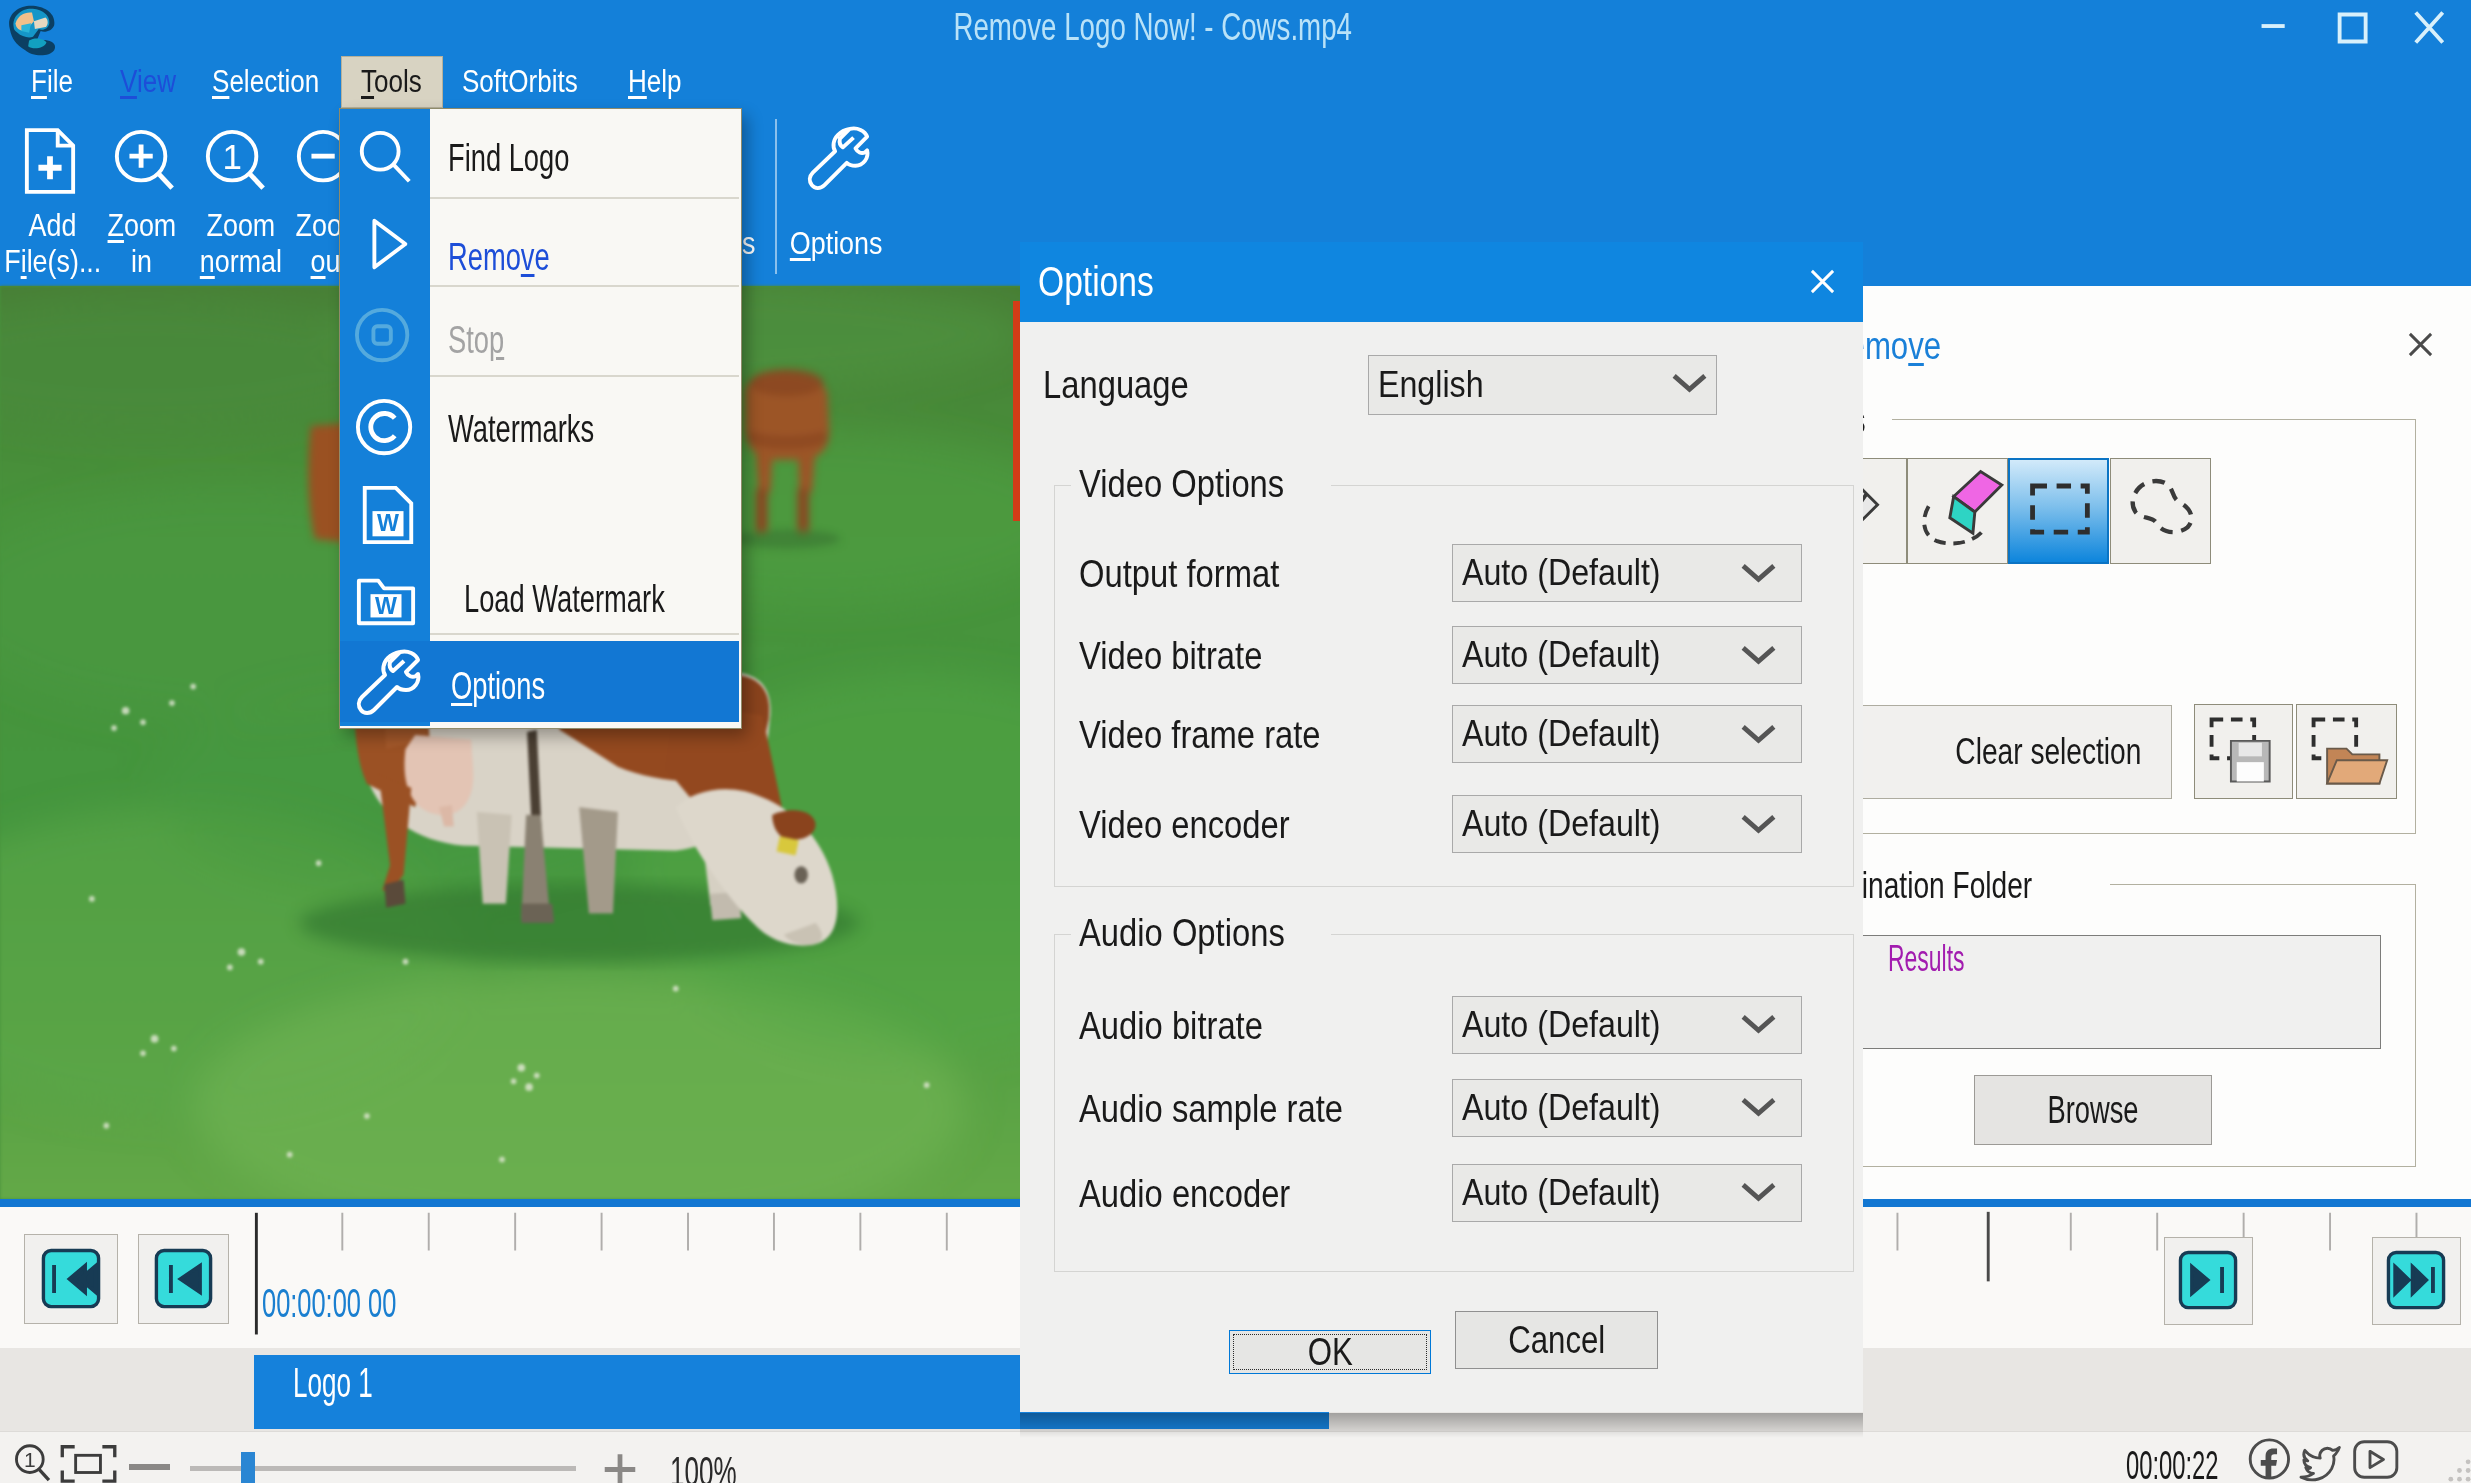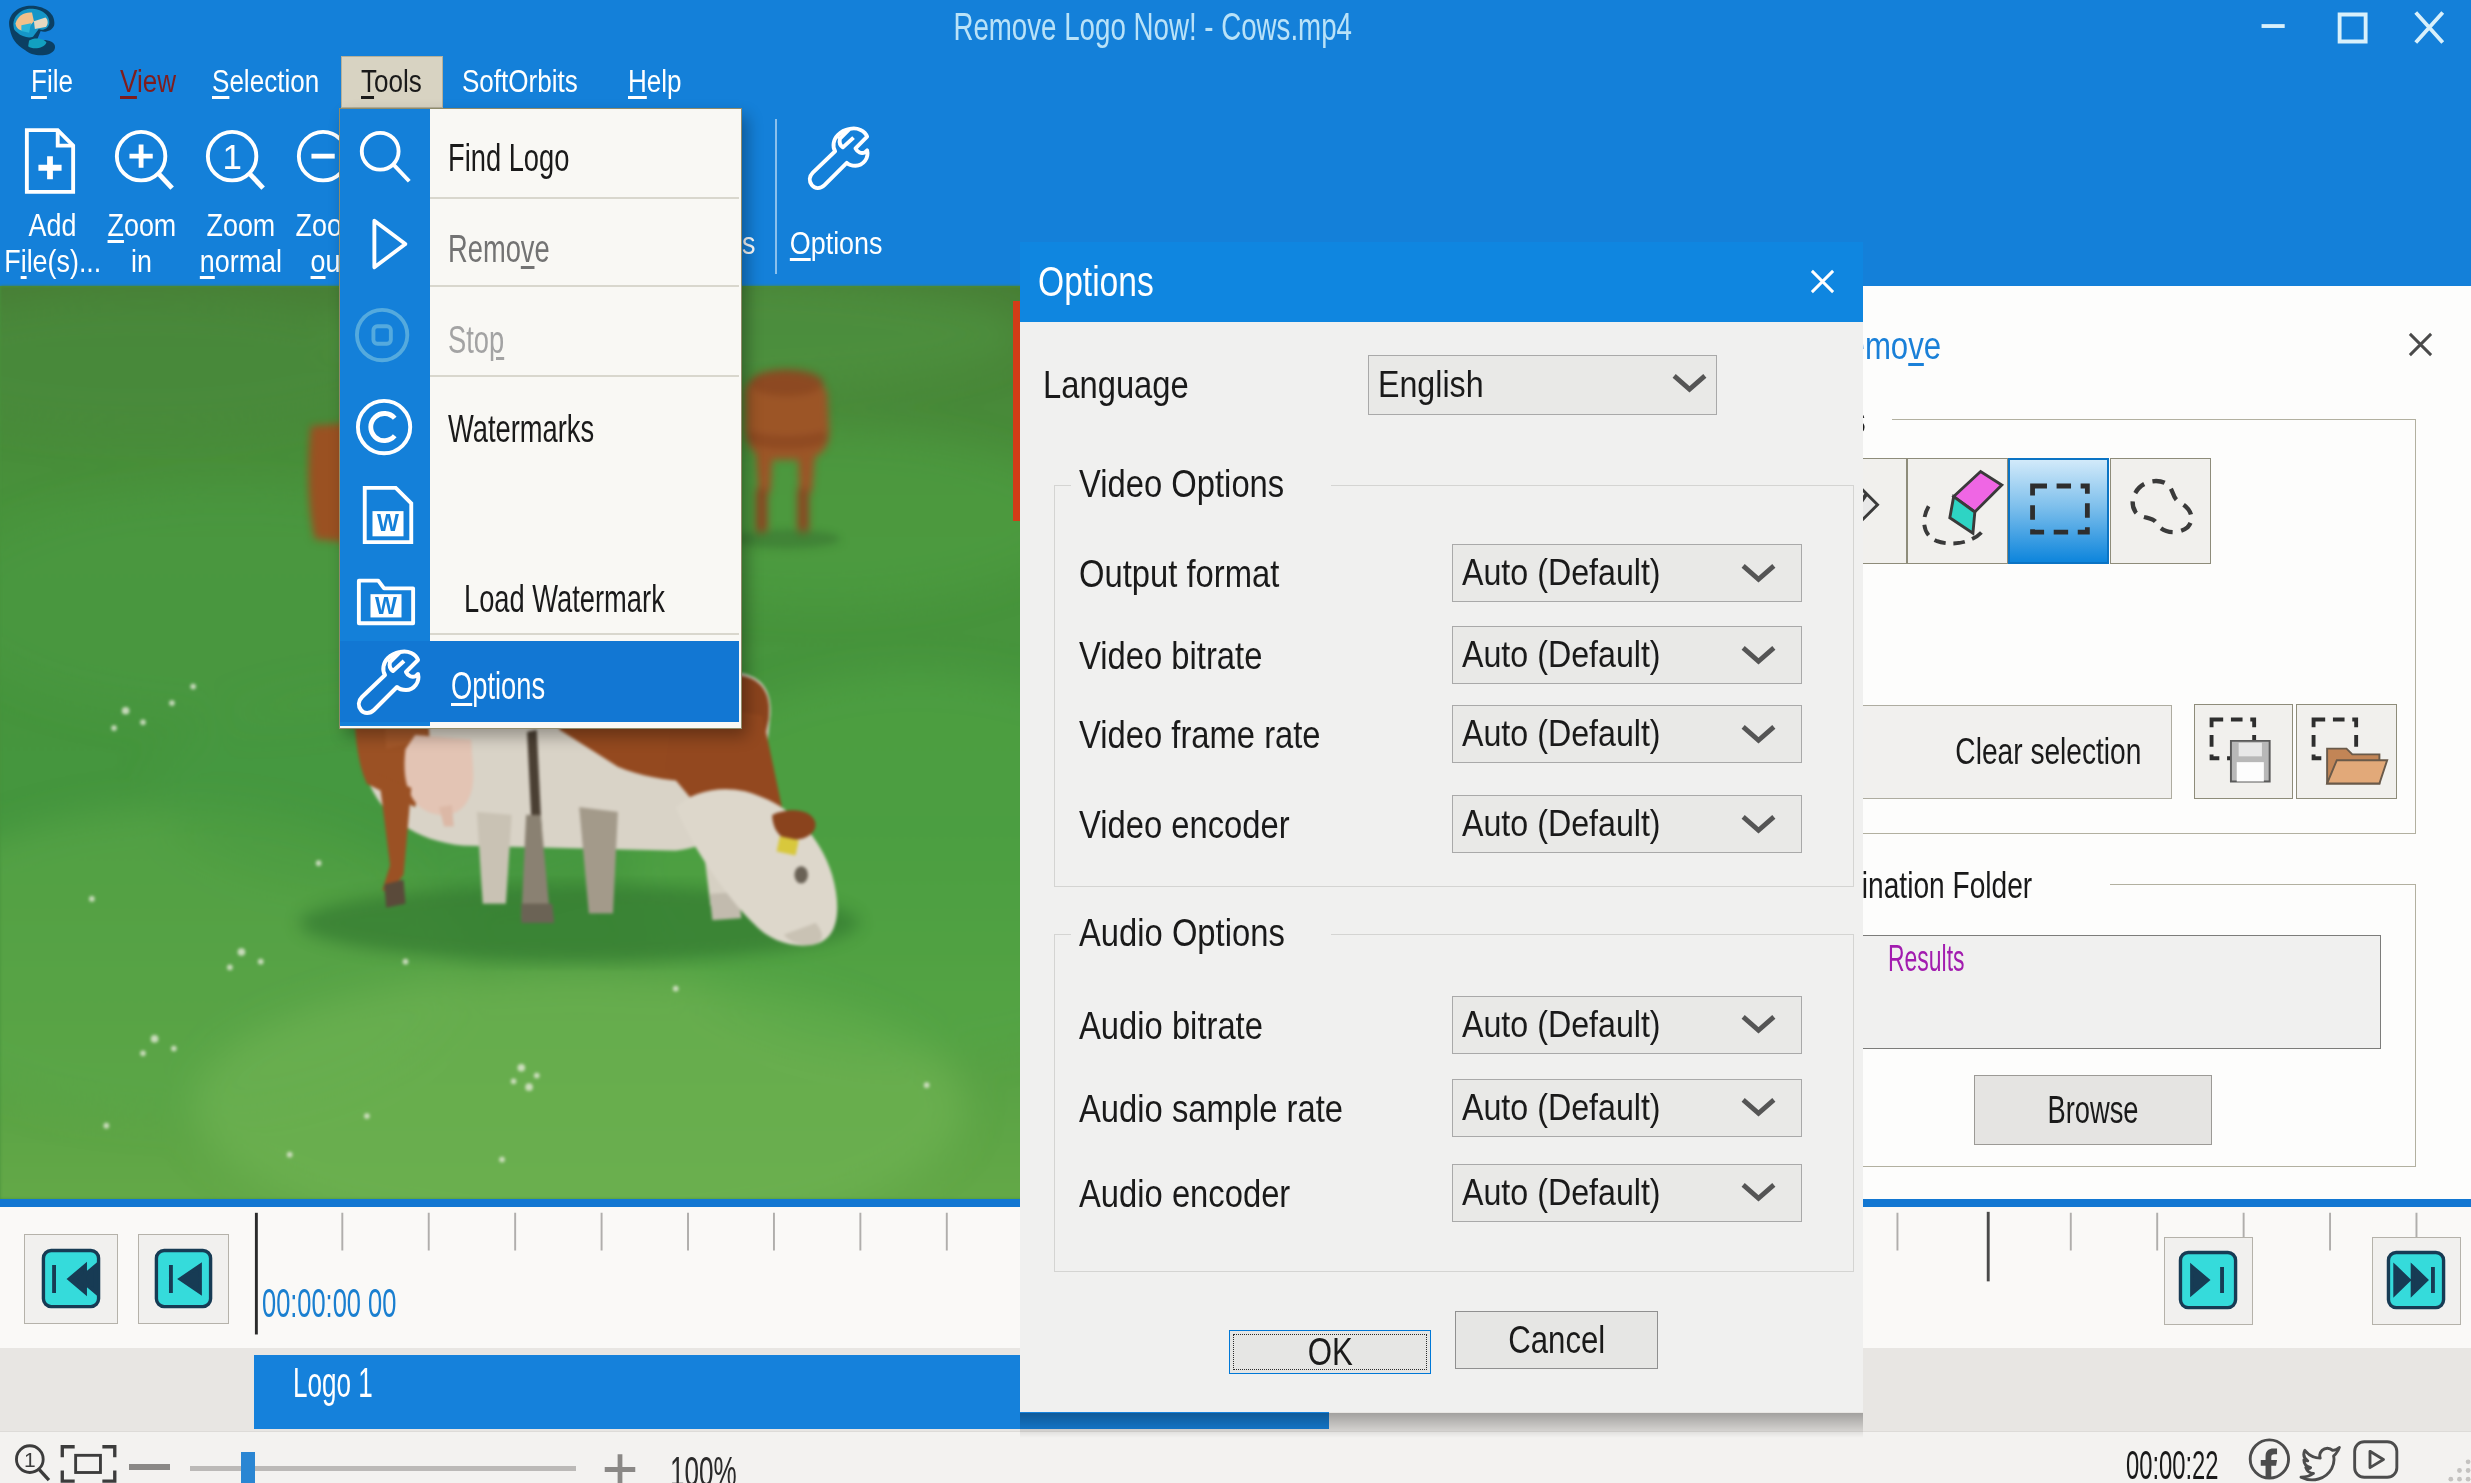--- a/index.html
+++ b/index.html
@@ -36,21 +36,21 @@
 
 <div class="t" style="left:863px;top:0;width:579px;height:54px;line-height:54px;text-align:center;font-size:39px;color:#b9e2f8;"><span class="sx x71 c">Remove Logo Now! - Cows.mp4</span></div>
 
 <svg class="a" style="left:2250px;top:0;" width="212" height="54" viewBox="0 0 220 56">
   <rect x="12" y="25" width="24" height="4" fill="#d8f0fb"></rect>
   <path d="M93 15 h27 v28 h-27 z" fill="none" stroke="#d8f0fb" stroke-width="4"></path>
   <path d="M172 13 L200 44 M200 13 L172 44" stroke="#d8f0fb" stroke-width="4" fill="none"></path>
 </svg>
 
 <div class="t" style="left:31px;top:56px;height:52px;line-height:52px;font-size:31px;color:#fff;"><span class="sx x84"><u>F</u>ile</span></div>
-<div class="t" style="left:120px;top:56px;height:52px;line-height:52px;font-size:31px;color:#7f1d1d;"><span class="sx x84"><u>V</u>iew</span></div>
+<div class="t" style="left:120px;top:56px;height:52px;line-height:52px;font-size:31px;color:#1d4ed8;"><span class="sx x84"><u>V</u>iew</span></div>
 <div class="t" style="left:212px;top:56px;height:52px;line-height:52px;font-size:31px;color:#fff;"><span class="sx x84"><u>S</u>election</span></div>
 
 <div class="a" style="left:341px;top:56px;width:102px;height:52px;background:#d8d3c2;border:1.9px solid #b5b09a;box-sizing:border-box;"></div>
 <div class="t" style="left:361px;top:56px;height:52px;line-height:52px;font-size:31px;color:#1a1a1a;"><span class="sx x84"><u>T</u>ools</span></div>
 <div class="t" style="left:462px;top:56px;height:52px;line-height:52px;font-size:31px;color:#fff;"><span class="sx x84">SoftOrbits</span></div>
 <div class="t" style="left:628px;top:56px;height:52px;line-height:52px;font-size:31px;color:#fff;"><span class="sx x84"><u>H</u>elp</span></div>
 
 <svg class="a" style="left:23px;top:127px;" width="54" height="68" viewBox="0 0 56 70">
   <path d="M4 3 H36 L52 19 V67 H4 Z" fill="none" stroke="#fff" stroke-width="4"></path>
   <path d="M36 3 L36 19 L52 19" fill="none" stroke="#fff" stroke-width="4"></path>
@@ -360,21 +360,21 @@
   <div class="a" style="left:0;top:0;width:90px;height:617px;background:#1480d9;"></div>
 
   <div class="a" style="left:90px;top:88px;width:309px;height:1.9px;background:#d9d7cd;"></div>
   <div class="a" style="left:90px;top:176px;width:309px;height:1.9px;background:#d9d7cd;"></div>
   <div class="a" style="left:90px;top:266px;width:309px;height:1.9px;background:#d9d7cd;"></div>
   <div class="a" style="left:90px;top:524px;width:309px;height:1.9px;background:#d9d7cd;"></div>
 
   <div class="a" style="left:0;top:532px;width:399px;height:81px;background:#1277d3;"></div>
 
   <div class="t" style="left:108px;top:17.4px;height:64px;line-height:64px;font-size:39px;color:#1a1a1a;"><span class="sx x70">Find Logo</span></div>
-  <div class="t" style="left:108px;top:108px;height:64px;line-height:64px;font-size:39px;color:#737373;"><span class="sx x70">Remo<u>v</u>e</span></div>
+  <div class="t" style="left:108px;top:116px;height:64px;line-height:64px;font-size:39px;color:#1d4ed8;"><span class="sx x70">Remo<u>v</u>e</span></div>
   <div class="t" style="left:108px;top:199px;height:64px;line-height:64px;font-size:39px;color:#a3a3a3;"><span class="sx x70">Sto<u>p</u></span></div>
   <div class="t" style="left:108px;top:288px;height:64px;line-height:64px;font-size:39px;color:#1a1a1a;"><span class="sx x70">Watermarks</span></div>
   <div class="t" style="left:124px;top:458px;height:64px;line-height:64px;font-size:39px;color:#1a1a1a;"><span class="sx x70">Load Watermark</span></div>
   <div class="t" style="left:111px;top:545px;height:64px;line-height:64px;font-size:39px;color:#fff;"><span class="sx x70"><u>O</u>ptions</span></div>
 
   <svg class="a" style="left:15.4px;top:19.3px;" width="62" height="62" viewBox="0 0 64 64">
     <circle cx="26" cy="24" r="19" fill="none" stroke="#fff" stroke-width="4"></circle>
     <path d="M40 38 L56 55" stroke="#fff" stroke-width="4"></path>
   </svg>
   <svg class="a" style="left:15.4px;top:104px;" width="62" height="62" viewBox="0 0 64 64">

